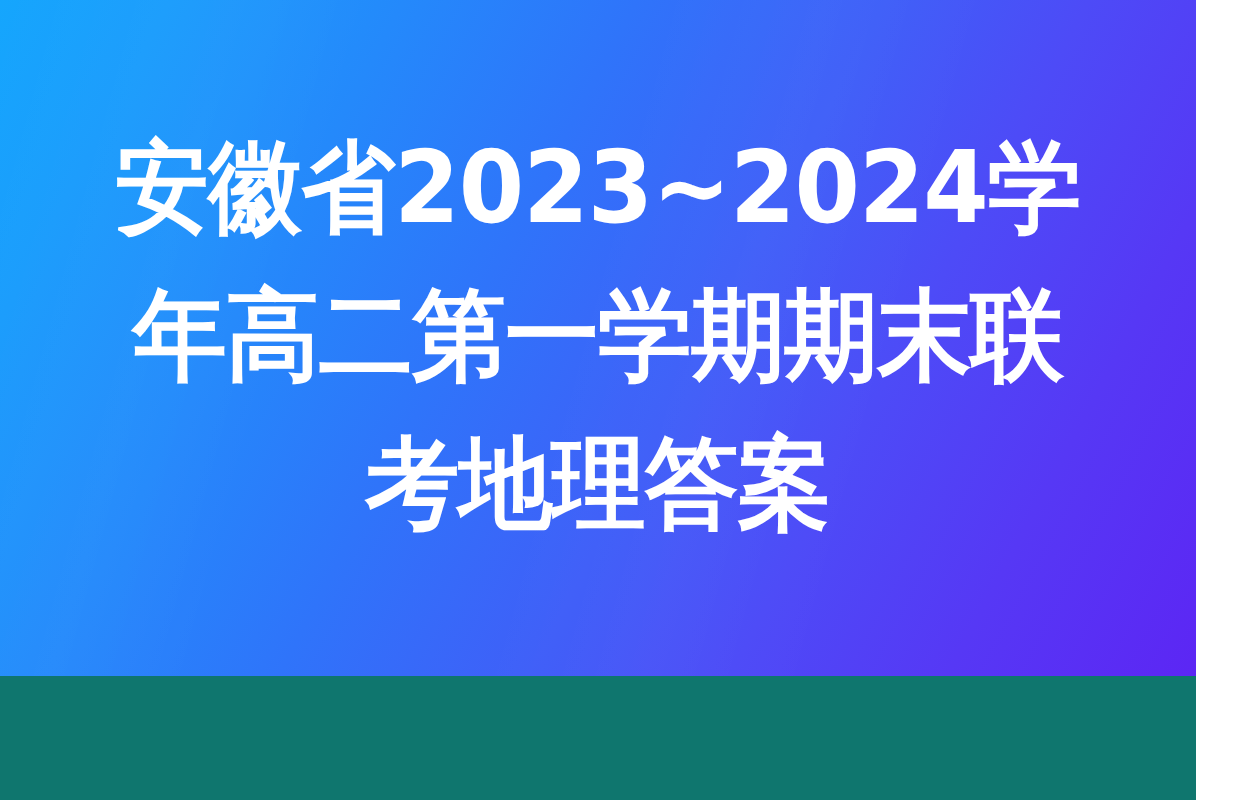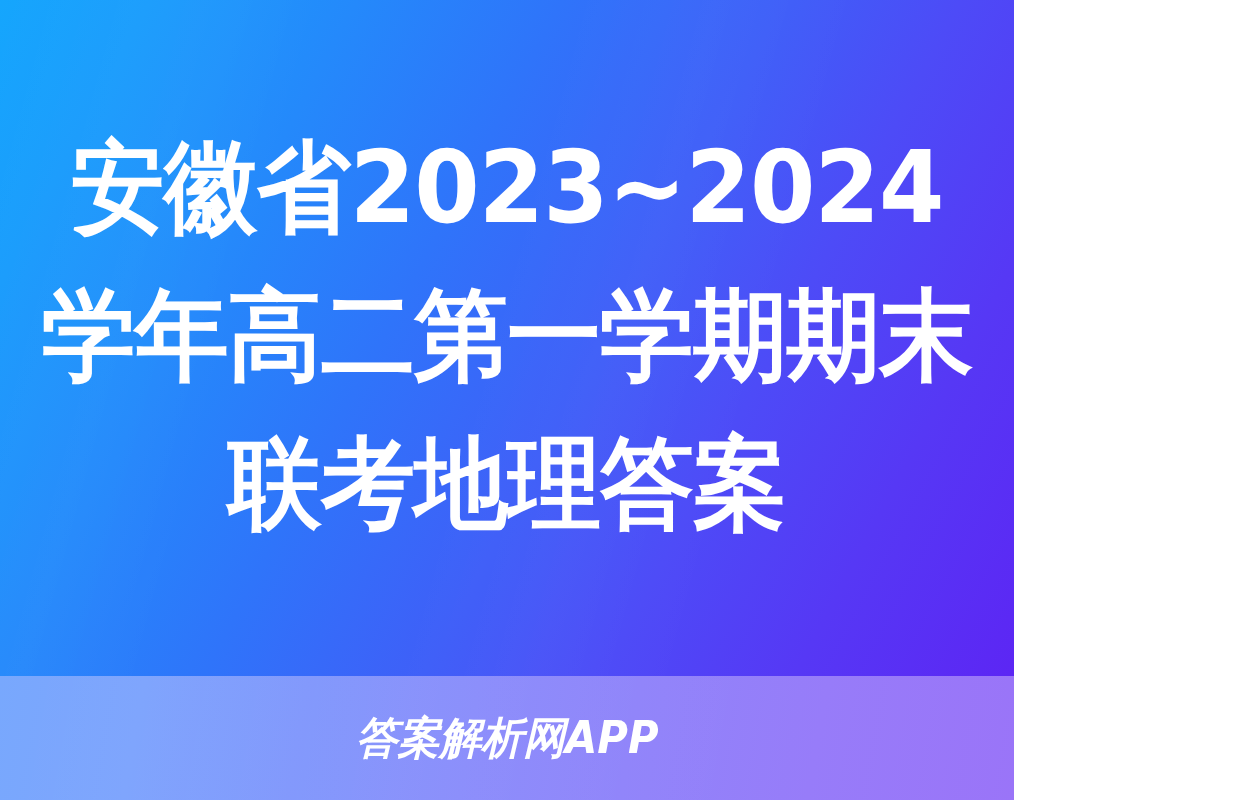--- a/index.html
+++ b/index.html
@@ -12,21 +12,21 @@
     width: 1242px;
     height: 800px;
     overflow: hidden;
     font-family: "Liberation Sans", "DejaVu Sans", sans-serif;
     background: #ffffff;
   }
 
   
   .cover-card {
     position: relative;
-    width: 1014px;
+    width: 1196px;
     height: 800px;
     display: flex;
     flex-direction: column;
     overflow: hidden;
     background: #0f766e;
   }
 
   
   .hero {
     position: relative;
@@ -135,17 +135,14 @@
 </style>
 </head>
 <body>
 
 <div class="cover-card">
 
   <section class="hero">
     <h1 class="hero-title">安徽省2023~2024学年高二第一学期期末联考地理答案</h1>
   </section>
 
-  <footer class="footer-band">
-    <p class="watermark">答案解析网APP</p>
-  </footer>
 
 </div>
 
 </body></html>

